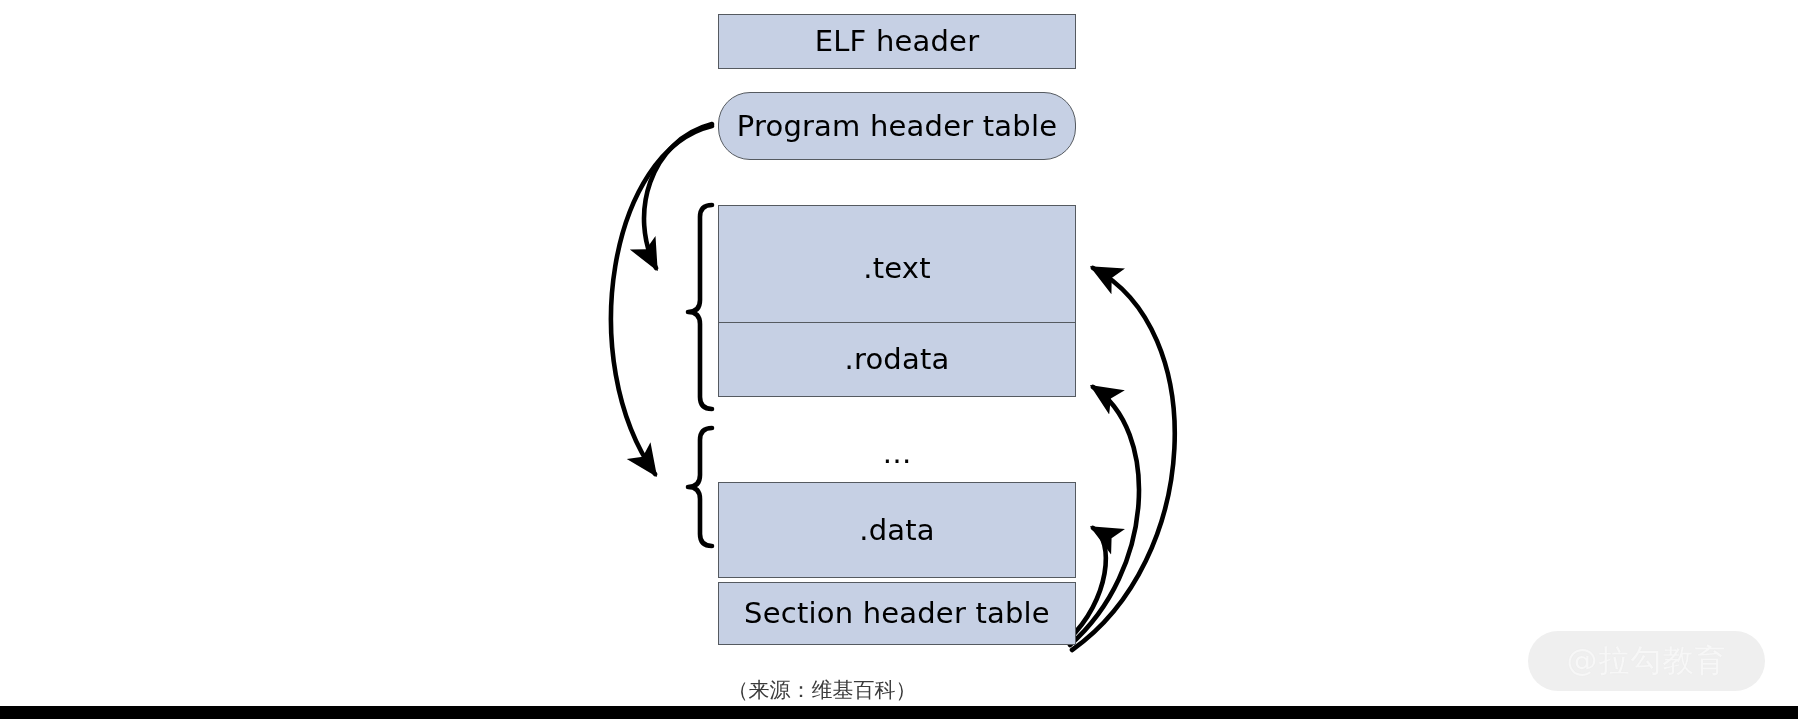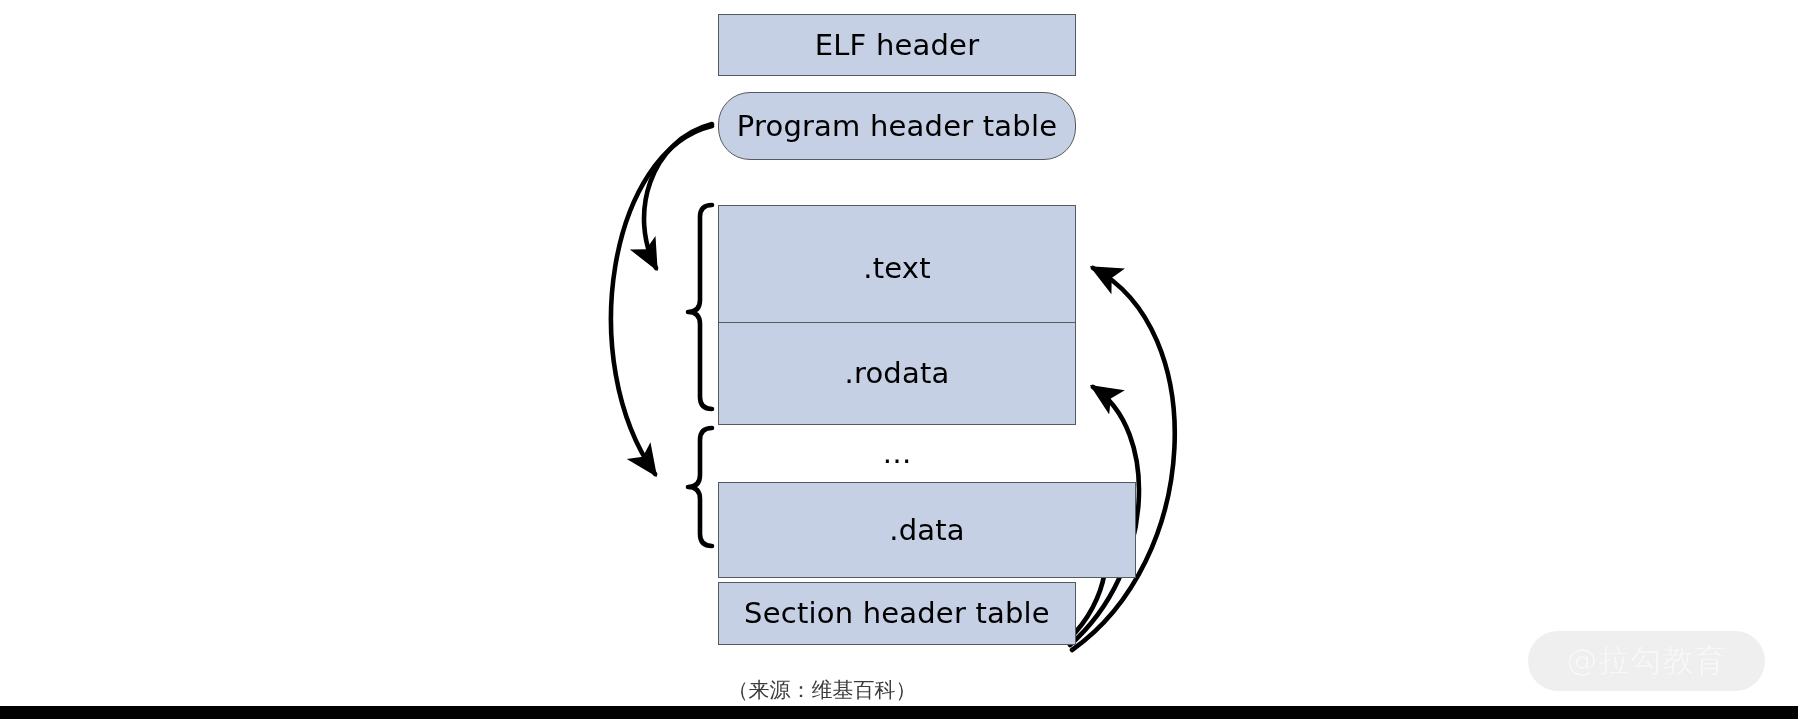--- a/index.html
+++ b/index.html
@@ -143,31 +143,31 @@
 
     <g>
       <path d="M 1070,645 C 1155,570 1160,430 1093,387" fill="none" stroke="#000000" stroke-width="4.6" stroke-linecap="round" marker-end="url(#arrowhead)"></path>
     </g>
 
     <g>
       <path d="M 1068,640 C 1110,600 1115,540 1093,528" fill="none" stroke="#000000" stroke-width="4.6" stroke-linecap="round" marker-end="url(#arrowhead)"></path>
     </g>
   </svg>
 
-  <div class="elf-box" style="left:718px; top:14px; width:358px; height:62px;">ELF header</div>
+  <div class="elf-box" style="left:718px; top:14px; width:358px; height:55px;">ELF header</div>
 
   <div class="elf-box" style="left:718px; top:92px; width:358px; height:68px;border-radius:32px;">Program header table</div>
 
   <div class="elf-box" style="left:718px; top:190px; width:358px; height:126px;margin-top:15px;">.text</div>
 
-  <div class="elf-box" style="left:718px; top:322px; width:358px; height:103px;">.rodata</div>
+  <div class="elf-box" style="left:718px; top:322px; width:358px; height:75px;">.rodata</div>
 
   <div class="ellipsis-row" style="left:718px; top:425px; width:358px; height:57px;">…</div>
 
-  <div class="elf-box" style="left:718px; top:482px; width:418px; height:96px;">.data</div>
+  <div class="elf-box" style="left:718px; top:482px; width:358px; height:96px;">.data</div>
 
   <div class="elf-box" style="left:718px; top:582px; width:358px; height:63px;">Section header table</div>
 
   <div id="caption">（来源：维基百科）</div>
 
   <div id="watermark">
     <span class="wm-text">@拉勾教育</span>
   </div>
 
   <div id="bottom-bar"></div>

